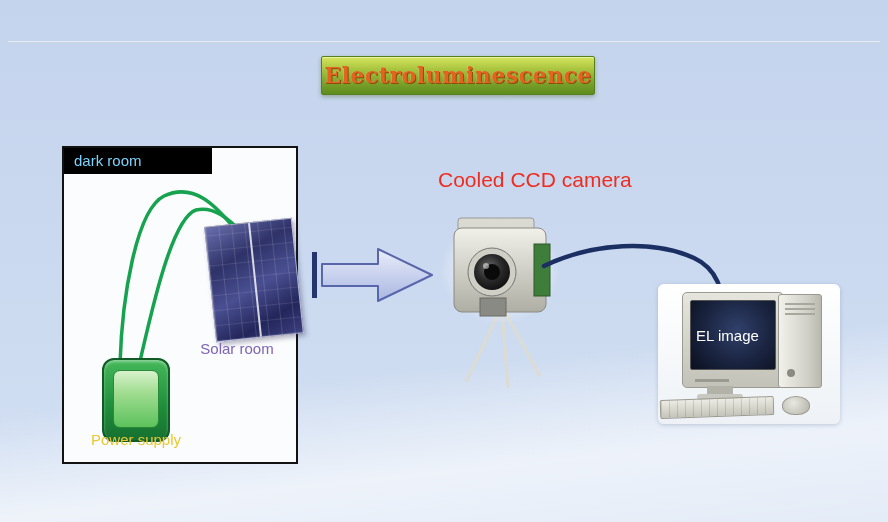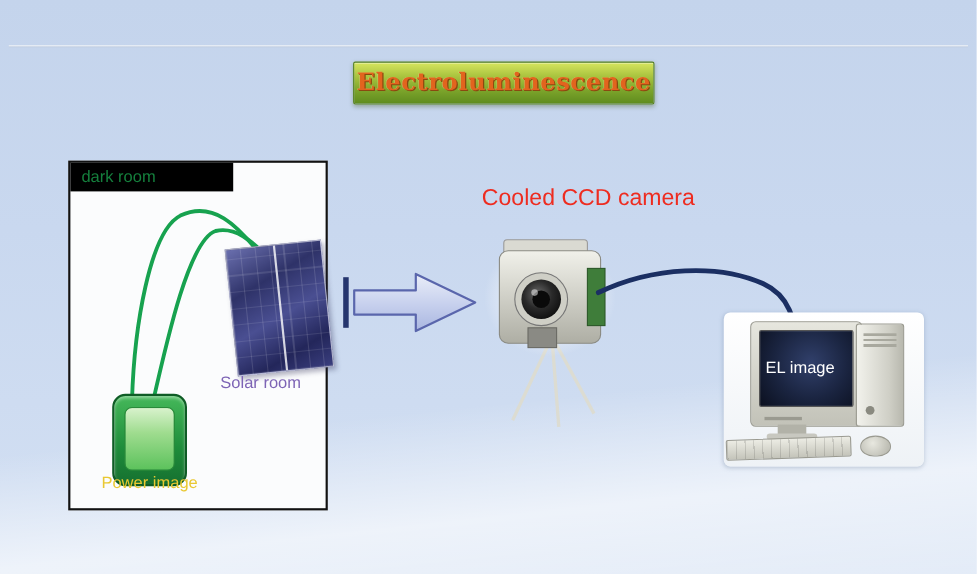--- a/index.html
+++ b/index.html
@@ -23,21 +23,21 @@
     border:1px solid #55801c;border-radius:2px;text-align:center;
     box-shadow:0 2px 4px rgba(60,80,20,.35), inset 0 1px 0 rgba(255,255,255,.45);}
   .title-text{font-family:"DejaVu Serif",serif;font-weight:bold;font-size:22px;line-height:37px;
     color:#e2641e;letter-spacing:.5px;
     text-shadow:1px 1px 0 #8a4a10, -0.5px -0.5px 0 rgba(255,250,210,.35);}
 
   
   .dark-room{position:absolute;left:62px;top:146px;width:232px;height:314px;
     background:#fbfcfd;border:2px solid #121212;}
   .dark-room-header{position:absolute;left:0;top:0;width:148px;height:26px;background:#000;
-    color:#15803d;font-size:15px;line-height:26px;padding-left:10px;box-sizing:border-box;}
+    color:#7dd3fc;font-size:15px;line-height:26px;padding-left:10px;box-sizing:border-box;}
   .wires{position:absolute;left:0;top:0;width:232px;height:314px;}
 
   .solar-cell{position:absolute;left:146px;top:74px;width:86px;height:114px;
     transform:rotate(-6deg);border:1px solid rgba(255,255,255,.55);
     background:
       repeating-linear-gradient(90deg,rgba(255,255,255,.13) 0 1px,transparent 1px 13px),
       repeating-linear-gradient(0deg,rgba(255,255,255,.10) 0 1px,transparent 1px 15px),
       linear-gradient(155deg,#6a6fae 0%,#2e3268 30%,#4a4f92 55%,#23265a 80%,#3a3e7e 100%);
     box-shadow:2px 3px 5px rgba(40,40,80,.35);}
   .solar-cell::after{content:"";position:absolute;left:50%;top:0;bottom:0;width:2px;
@@ -109,21 +109,21 @@
         <path d="M56,216 C58,150 72,62 100,48 C130,34 152,58 170,80" fill="none" stroke="#17a24f" stroke-width="3.5" stroke-linecap="round"></path>
         <path d="M74,222 C88,160 108,70 132,62 C158,56 176,86 194,98" fill="none" stroke="#17a24f" stroke-width="3.5" stroke-linecap="round"></path>
       </svg>
 
       <div class="solar-cell"></div>
       <div class="solar-label">Solar room</div>
 
       <div class="power-supply">
         <div class="power-supply-inner"></div>
       </div>
-      <div class="power-label">Power image</div>
+      <div class="power-label">Power supply</div>
 
       <div class="dark-room-header">
         <span>dark room</span>
       </div>
     </div>
 
 
     <svg class="arrow-svg" width="132" height="66" viewBox="0 0 132 66">
       <defs>
         <linearGradient id="arrowg" x1="0" y1="0" x2="0" y2="1">

